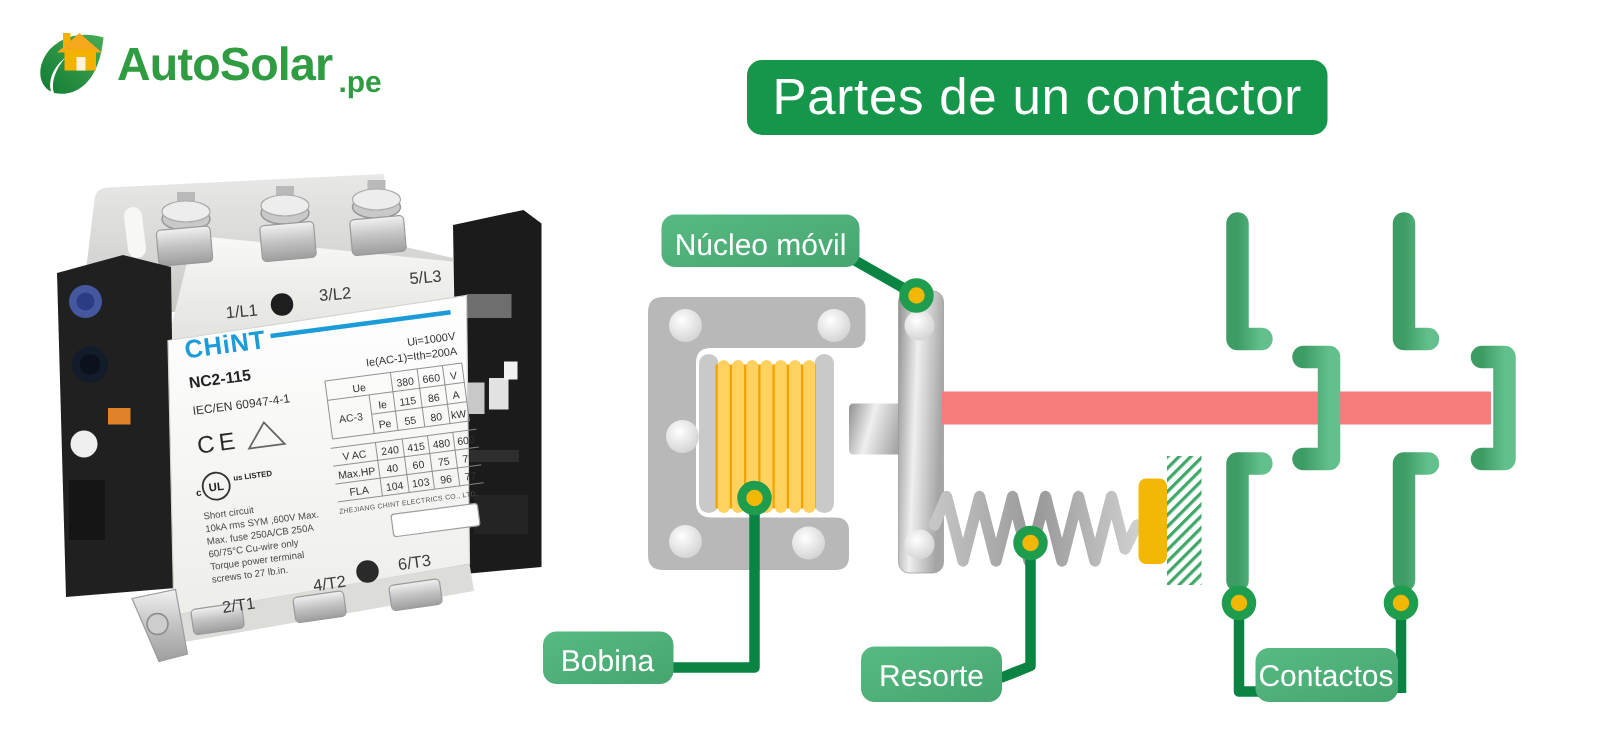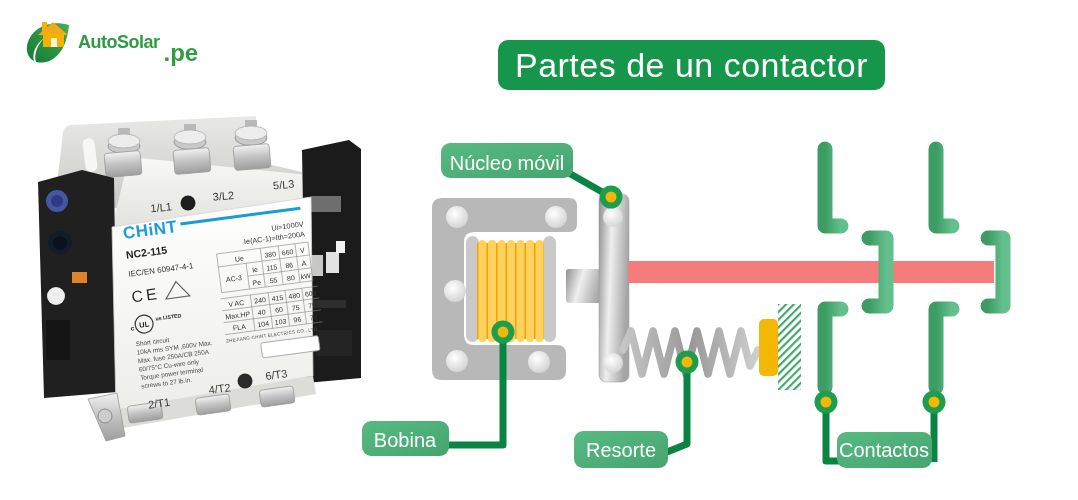--- a/index.html
+++ b/index.html
@@ -1,22 +1,22 @@
 <!DOCTYPE html>
 <html><head>
 <meta charset="utf-8">
 <style>
   html,body{margin:0;padding:0;}
   body{width:1078px;height:500px;background:#ffffff;font-family:"Liberation Sans",sans-serif;overflow:hidden;position:relative;}
   .page{position:absolute;inset:0;background:#fff;}
   
   .logo{position:absolute;left:22px;top:18px;display:flex;align-items:center;gap:4px;}
   .logo svg{display:block;}
-  .logo-text{color:#2F9C41;font-weight:bold;font-size:18px;letter-spacing:-0.5px;line-height:1;}
-  .logo-tld{color:#2F9C41;font-weight:bold;font-size:24px;line-height:1;align-self:flex-end;padding-bottom:1px;}
+  .logo-text{color:#2F9C41;font-weight:bold;font-size:31px;letter-spacing:-0.5px;line-height:1;}
+  .logo-tld{color:#2F9C41;font-weight:bold;font-size:20px;line-height:1;align-self:flex-end;padding-bottom:1px;}
   
   .title-banner{position:absolute;left:498px;top:40px;width:387px;height:50px;background:#15964A;border-radius:10px;display:flex;align-items:center;justify-content:center;}
   .title-banner span{color:#ffffff;font-size:34px;font-weight:400;letter-spacing:0.5px;}
   svg text{font-family:"Liberation Sans",sans-serif;}
   .callout-text{fill:#ffffff;font-size:20px;}
 </style>
 </head>
 <body>
 
 <div class="page">

